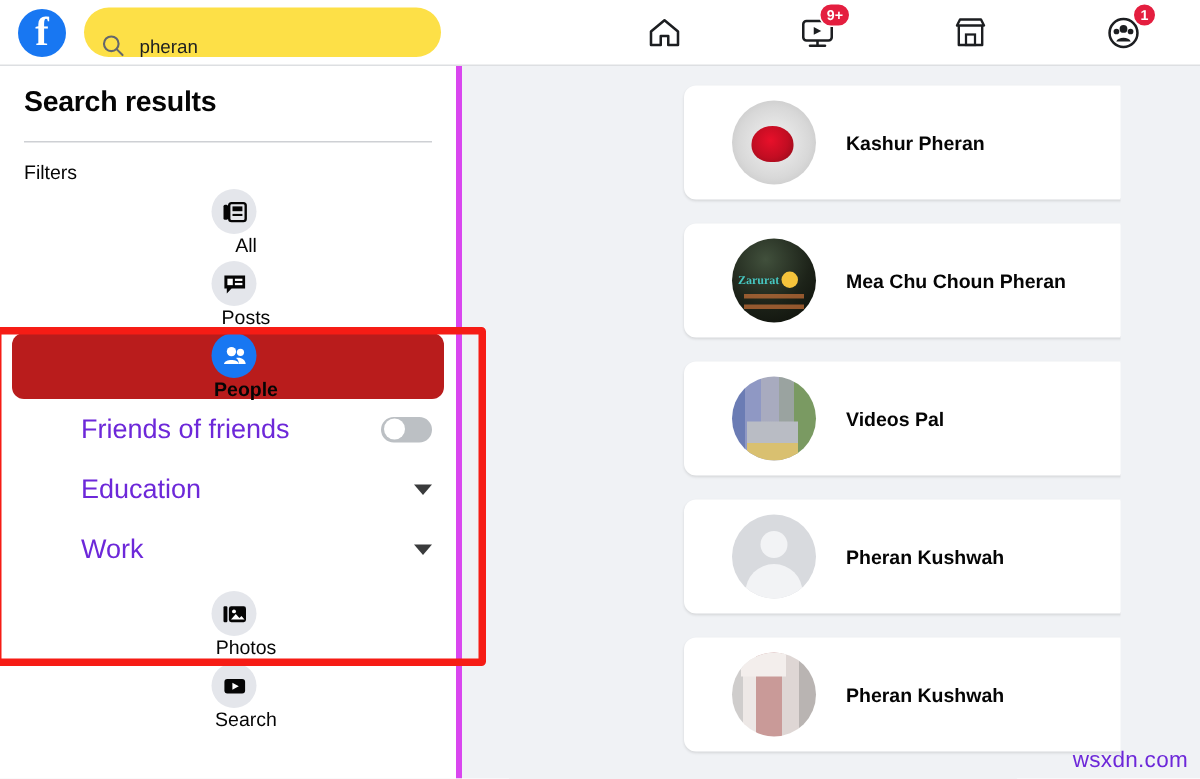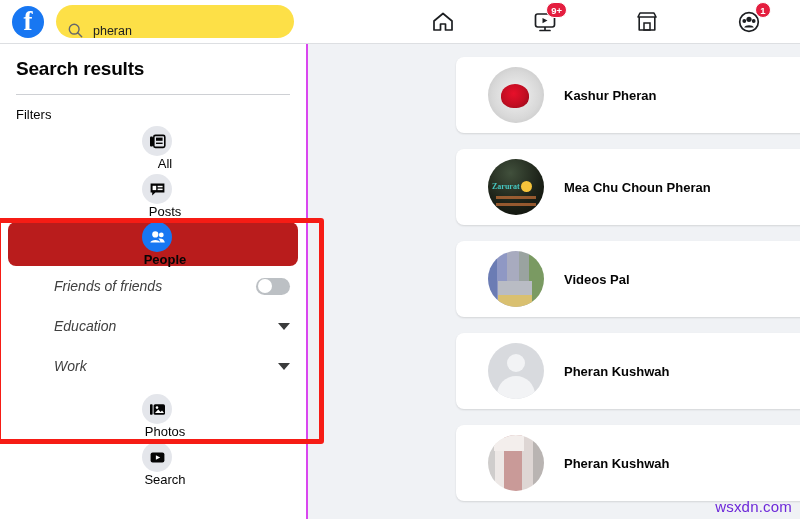--- a/index.html
+++ b/index.html
@@ -60,21 +60,21 @@
     height: 16px; min-width: 16px; padding: 0 4px;
     border-radius: 9px; text-align: center;
     border: 1.5px solid #fff;
   }
 
   
   .sidebar {
     position: absolute; top: 44px; left: 0;
     width: 308px; height: 475px;
     background: #ffffff;
-    border-right: 2px solid #d946ef;
+    border-right: 4px solid #d946ef;
     overflow: hidden;
   }
   .side-title {
     font-size: 19px; font-weight: 700; color: #050505;
     padding: 14px 16px 0 16px; letter-spacing: -0.2px;
   }
   .side-divider {
     height: 1px; background: #ced0d4;
     margin: 14px 16px 0 16px;
   }
@@ -96,21 +96,21 @@
   .f-icon.blue { background: #1877f2; }
   .f-label { font-size: 13px; color: #050505; margin-left: 16px; }
   .filter-item.selected .f-label { font-weight: 700; }
 
   .sub-item {
     display: flex; align-items: center;
     height: 40px; margin: 0 16px 0 8px;
     padding-left: 46px;
     justify-content: space-between;
   }
-  .sub-label { font-size: 14px; color: #404040; font-style: italic; }
+  .sub-label { font-size: 18px; color: #6d28d9; }
   .toggle {
     width: 34px; height: 17px; border-radius: 9px;
     background: #bcc0c4; position: relative; flex: none;
   }
   .toggle .knob {
     position: absolute; top: 1.5px; left: 1.5px;
     width: 14px; height: 14px; border-radius: 50%;
     background: #ffffff;
   }
   .caret {
@@ -127,21 +127,21 @@
     width: 328px; height: 226px;
     border: 5px solid #f61c15;
     border-radius: 3px;
     z-index: 40;
     pointer-events: none;
   }
 
   
   .results {
     position: absolute; top: 44px; left: 309px;
-    width: 491px; height: 475px;
+    width: 438px; height: 475px;
     background: #f0f2f5;
     overflow: hidden;
   }
   .result-card {
     position: absolute; left: 147px;
     width: 400px; height: 76px;
     background: #ffffff;
     border-radius: 8px;
     box-shadow: 0 1px 2px rgba(0,0,0,0.12);
     display: flex; align-items: center;

